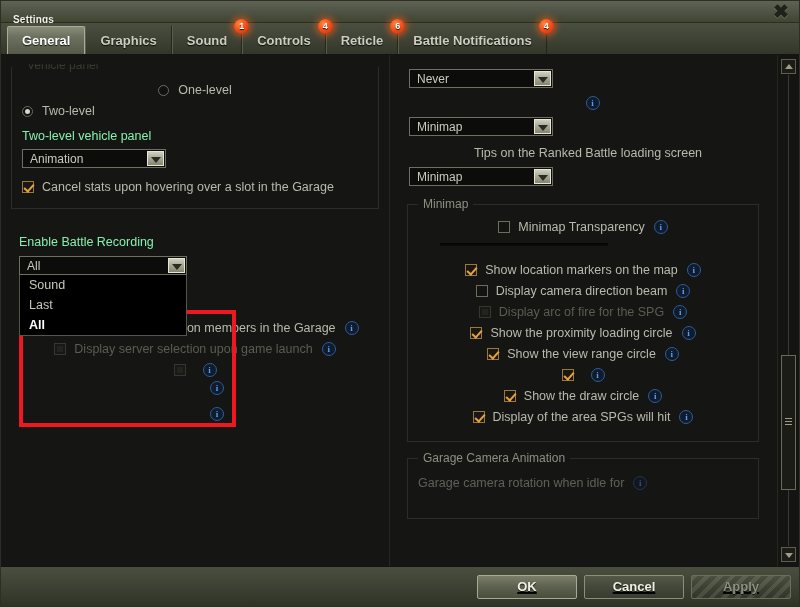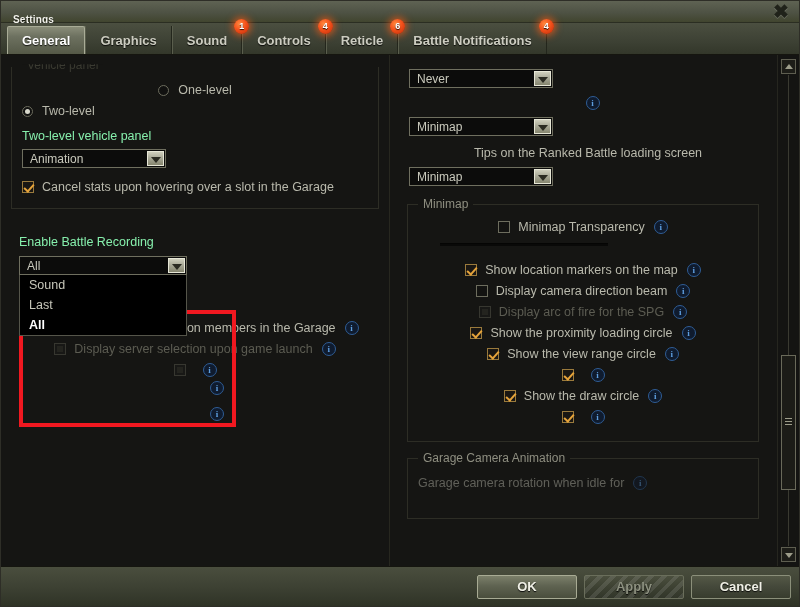--- a/index.html
+++ b/index.html
@@ -297,20 +297,21 @@
   }
 
   
   .footer {
     height: 40px; flex: 0 0 40px;
     background: linear-gradient(180deg,#4a4e3e 0%, #3c4032 55%, #2f3326 100%);
     border-top: 1px solid #15150f;
     display: flex; align-items: center; justify-content: flex-end;
     padding-right: 8px; gap: 7px;
     position: relative;
+    text-decoration: underline;
   }
   .btn {
     width: 100px; height: 24px;
     font-size: 13px; font-weight: bold;
     color: #f0f0e6;
     text-shadow: 0 1px 1px rgba(0,0,0,.9);
     display: flex; align-items: center; justify-content: center;
     cursor: pointer;
     background: linear-gradient(180deg,#7b7f6a 0%, #5f6351 45%, #4a4e3d 100%);
     border: 1px solid #a8ab94;
@@ -504,20 +505,21 @@
                 <span class="cb on"></span>
                 <span class="info">i</span>
               </div>
               <div class="row tight">
                 <span class="cb on"></span>
                 <span class="label-text">Show the draw circle</span>
                 <span class="info">i</span>
               </div>
               <div class="row tight">
                 <span class="cb on"></span>
+                <span class="label-text">Display of the area SPGs will hit</span>
                 <span class="info">i</span>
               </div>
             </div>
         </div>
 
         <div class="group" style="margin:16px 8px 0 8px; padding-top:13px; padding-bottom:17px;">
           <div class="group-label">Garage Camera Animation</div>
           <div class="row" style="margin-top:4px; opacity:.45;">
             <span class="label-text">Garage camera rotation when idle for</span>
             <span class="info">i</span>
@@ -540,17 +542,17 @@
             <i></i>
           </div>
       </div>
       <div class="sb-btn sb-down"></div>
     </div>
 
   </div>
 
   <div class="footer">
     <div class="btn">OK</div>
+    <div class="btn secondary">Cancel</div>
     <div class="btn disabled">Apply</div>
-    <div class="btn secondary">Cancel</div>
   </div>
 
 </div>
 
 </body></html>

